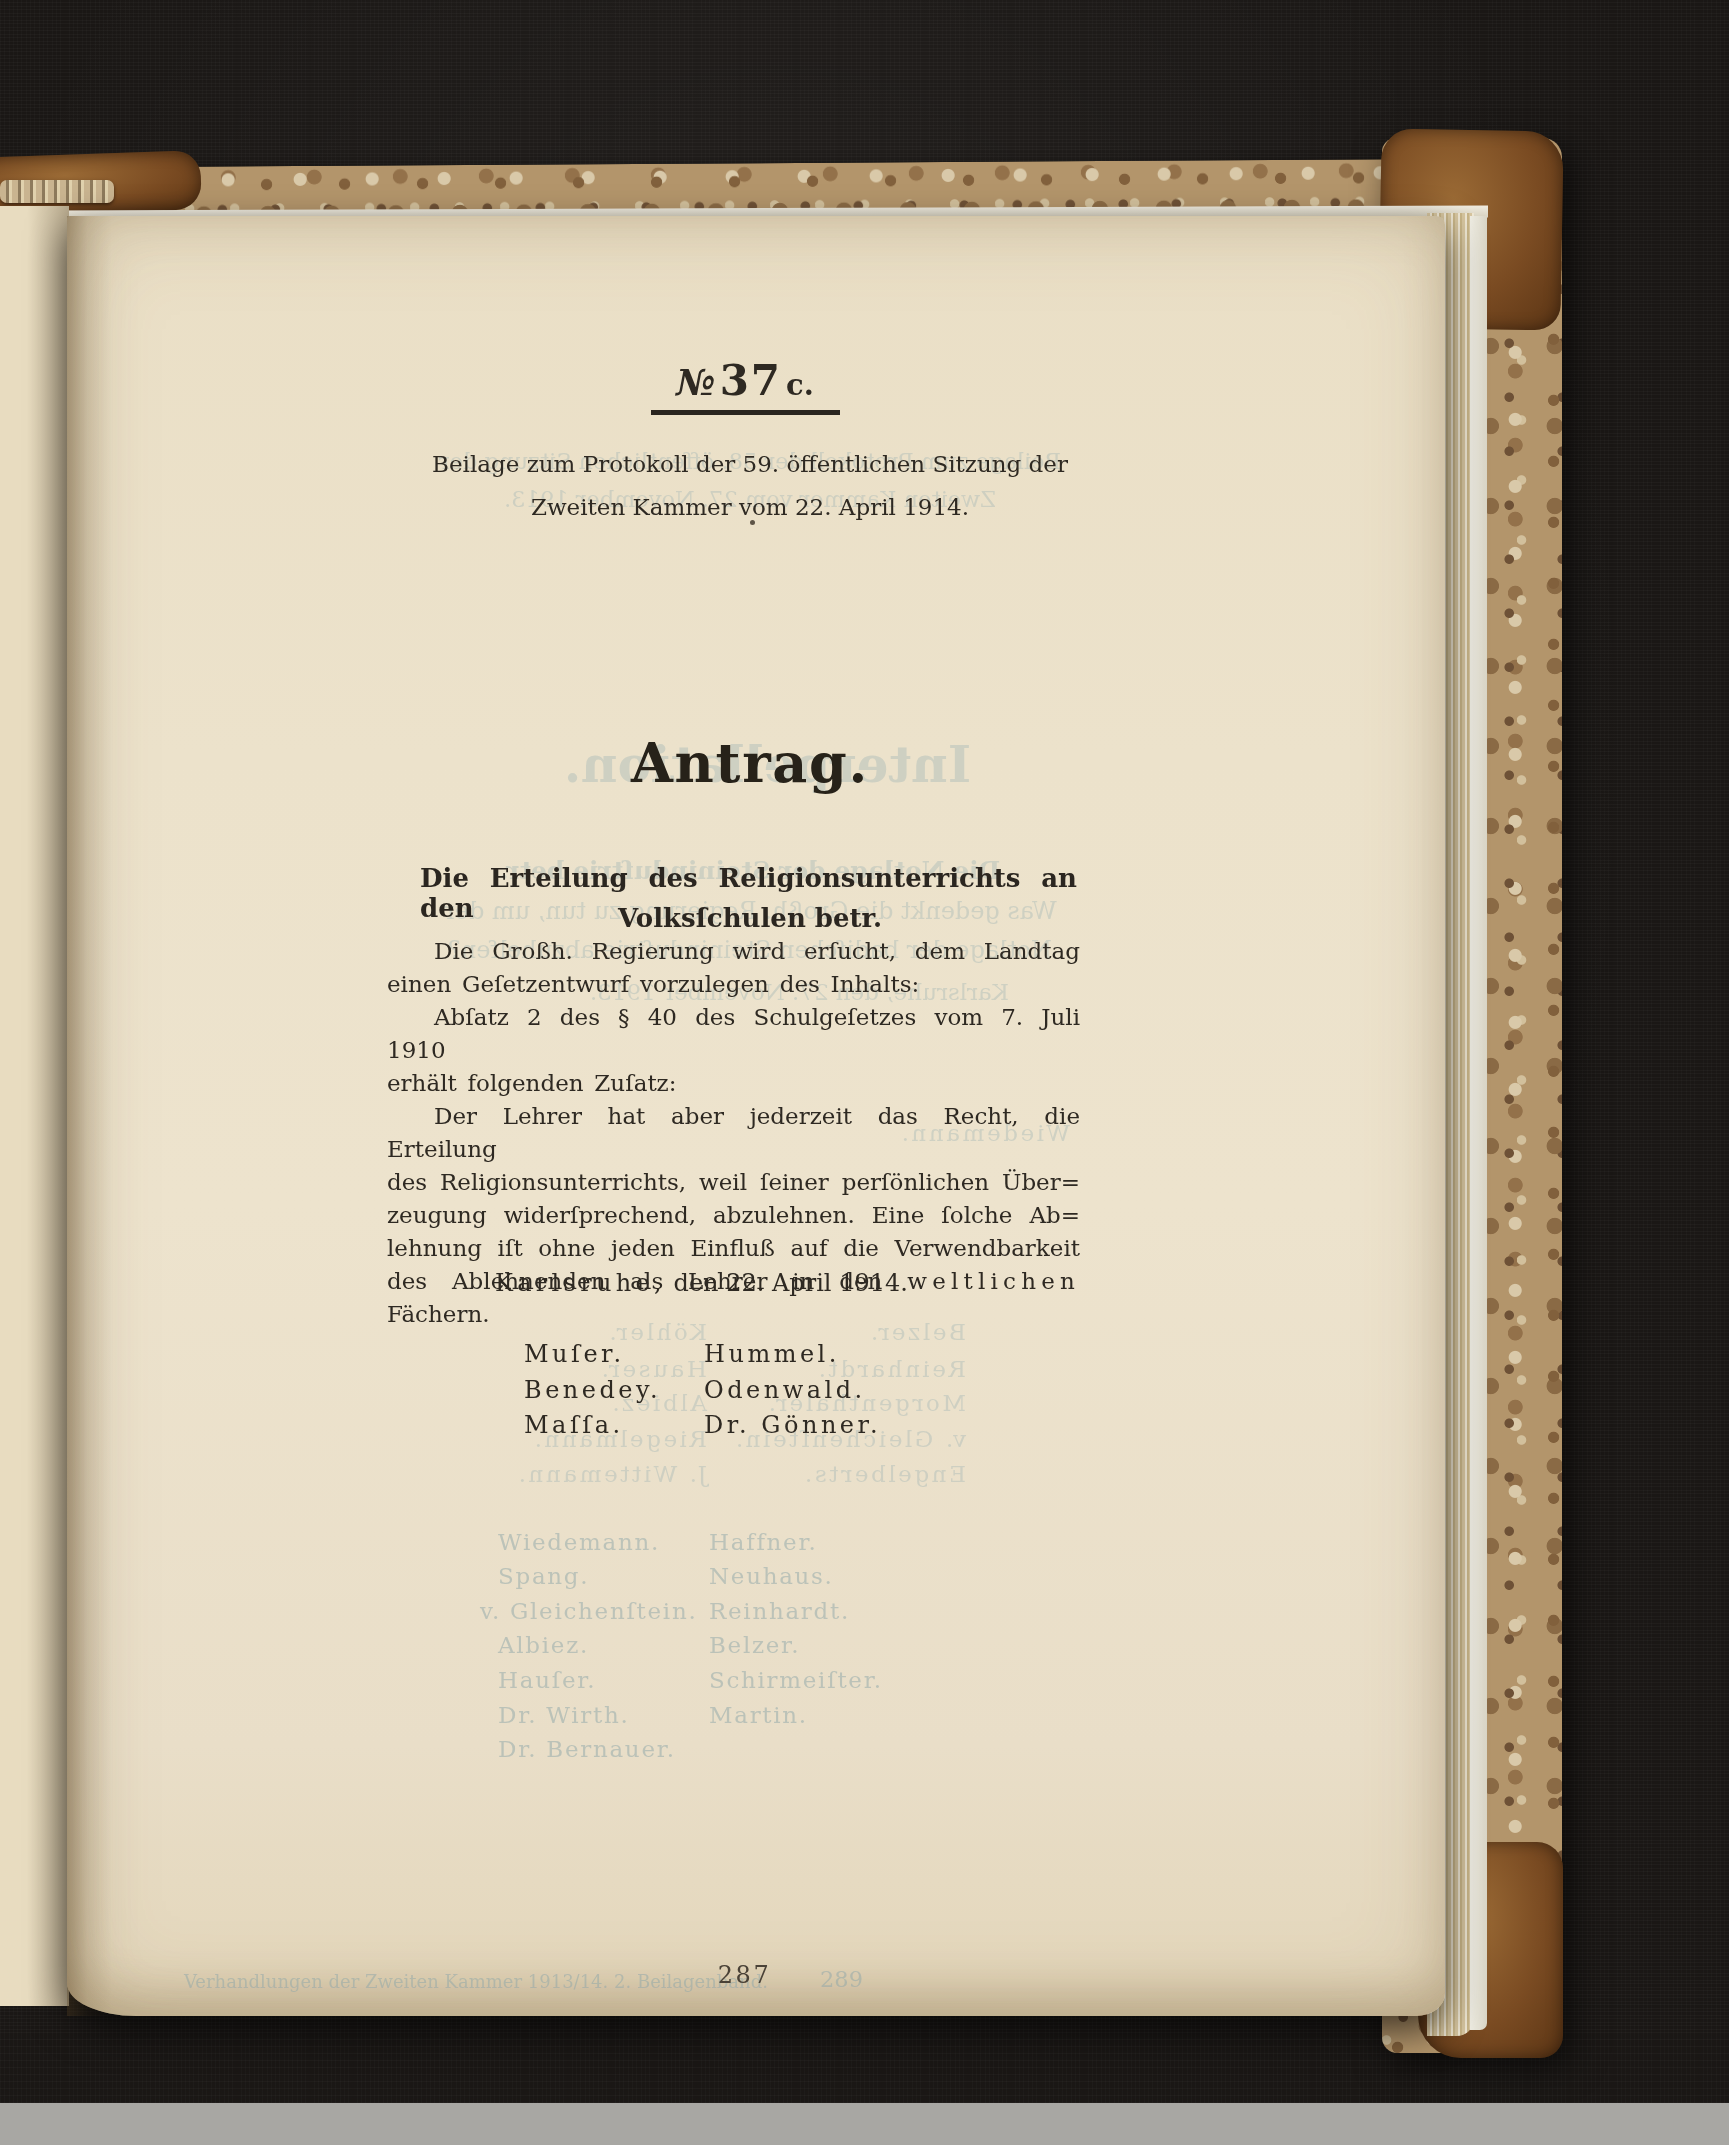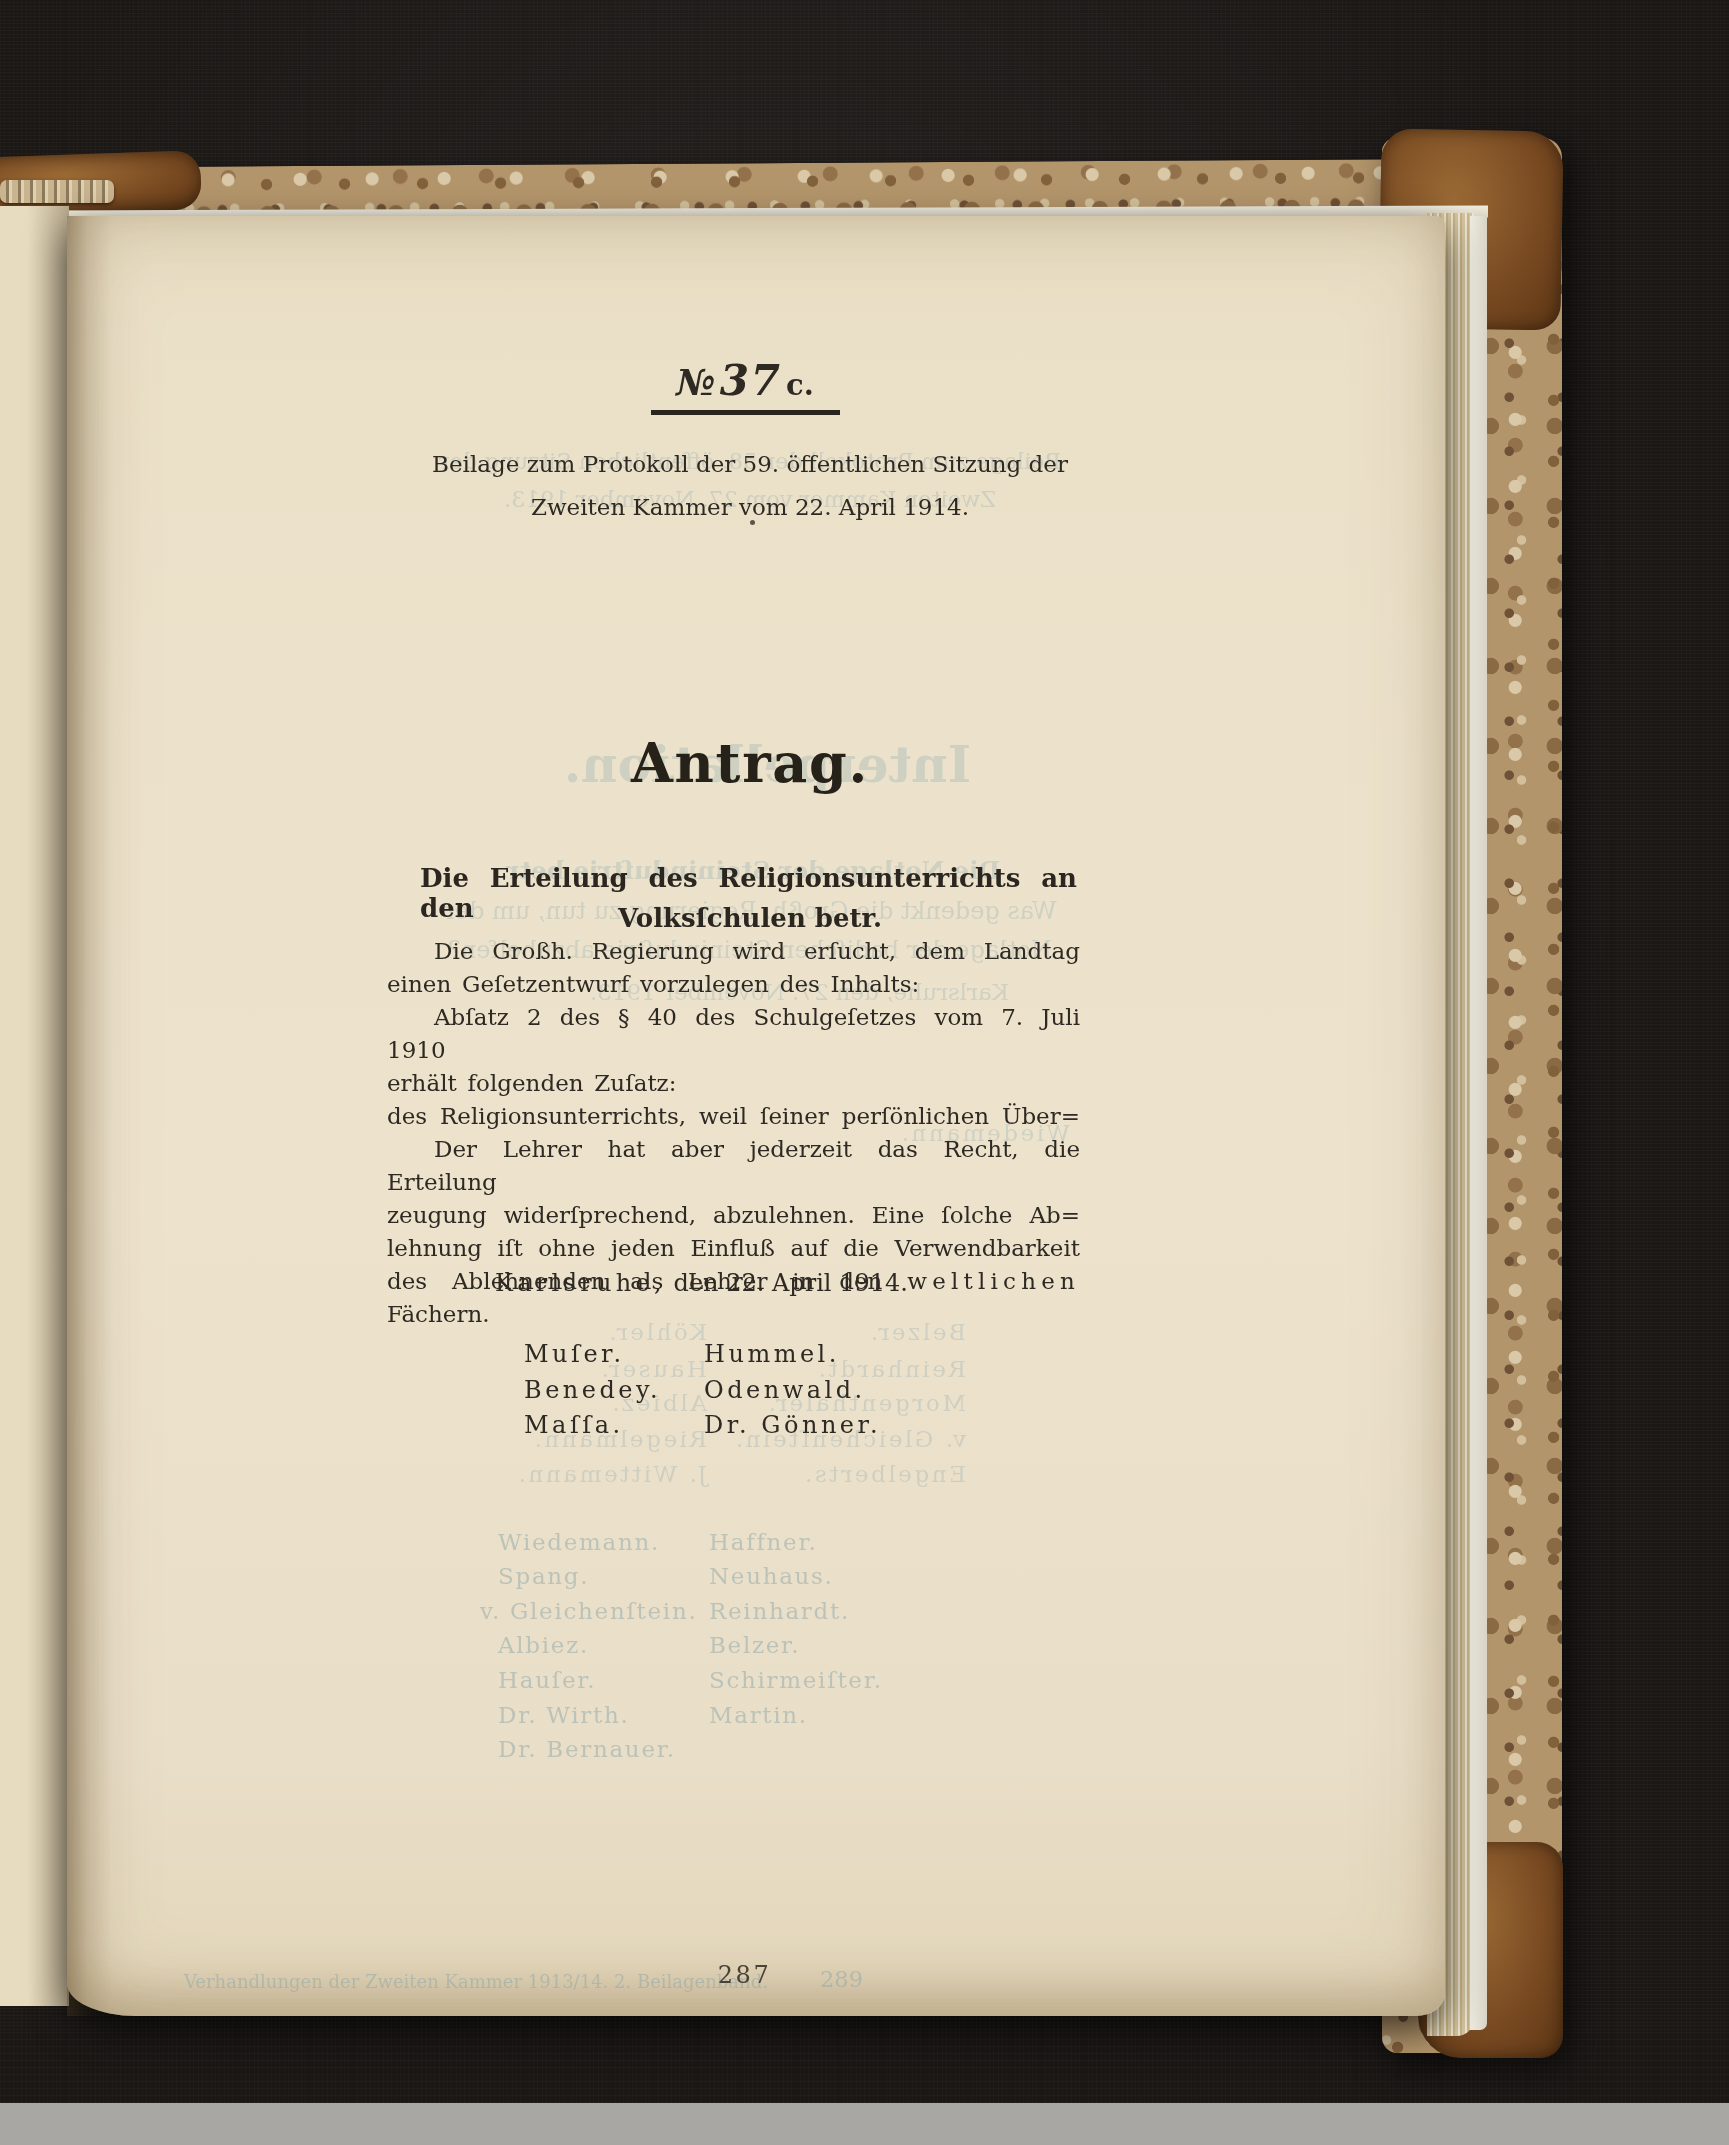--- a/index.html
+++ b/index.html
@@ -105,42 +105,42 @@
     <div class="abs ghost" style="left:642px;top:1451px;width:259px;font-size:23px;letter-spacing:1.7px;">Schirmeiſter.</div>
     <div class="abs ghost" style="left:431px;top:1486px;width:216px;font-size:23px;letter-spacing:1.7px;">Dr. Wirth.</div>
     <div class="abs ghost" style="left:642px;top:1486px;width:259px;font-size:23px;letter-spacing:1.7px;">Martin.</div>
     <div class="abs ghost" style="left:431px;top:1520px;width:242px;font-size:23px;letter-spacing:1.7px;">Dr. Bernauer.</div>
 
     <div class="abs ghost" style="left:117px;top:1755px;width:623px;font-size:18px;">Verhandlungen der Zweiten Kammer 1913/14.  2. Beilagenband.</div>
     <div class="abs ghost" style="left:692px;top:1750px;width:104px;font-size:22.5px;text-align:right;">289</div>
 
     <div class="abs ink center" style="left:505px;top:140px;width:346px;">
       <span style="font-size:36px;font-weight:bold;font-style:italic;">№</span>
-      <span style="font-size:42px;font-weight:bold;letter-spacing:1.7px;font-style:italic;">37</span>
+      <span style="font-size:42px;font-weight:bold;letter-spacing:1.7px;">37</span>
       <span style="font-size:29px;font-weight:bold;">c.</span>
       <div style="width:189px;height:5.2px;background:#2a251f;margin:5.2px auto 0;"></div>
     </div>
 
     <div class="abs ink center" style="left:294px;top:235px;width:778px;font-size:23px;">Beilage zum Protokoll der 59. öffentlichen Sitzung der</div>
     <div class="abs ink center" style="left:294px;top:278px;width:778px;font-size:23px;">Zweiten Kammer vom 22. April 1914.</div>
 
     <div class="abs" style="left:683px;top:304px;width:5.2px;height:5.2px;border-radius:50%;background:#453c30;opacity:.85;"></div>
 
     <div class="abs ink center" style="left:294px;top:515px;width:778px;font-size:54px;font-weight:bold;letter-spacing:1.7px;color:#272219;">Antrag.</div>
 
     <div class="abs ink jfull" style="left:353px;top:647px;width:657px;font-size:26px;font-weight:bold;color:#2b2620;">Die Erteilung des Religionsunterrichts an den</div>
     <div class="abs ink center" style="left:294px;top:687px;width:778px;font-size:26px;font-weight:bold;color:#2b2620;">Volksſchulen betr.</div>
 
     <div class="abs body-lines" style="left:320px;top:719px;width:693px;">
       <div class="jfull ind">Die Großh. Regierung wird erſucht, dem Landtag</div>
       <div class="jleft">einen Geſetzentwurf vorzulegen des Inhalts:</div>
       <div class="jfull ind">Abſatz 2 des § 40 des Schulgeſetzes vom 7. Juli 1910</div>
       <div class="jleft">erhält folgenden Zuſatz:</div>
+      <div class="jfull ind">Der Lehrer hat aber jederzeit das Recht, die Erteilung</div>
       <div class="jfull">des Religionsunterrichts, weil ſeiner perſönlichen Über=</div>
-      <div class="jfull ind">Der Lehrer hat aber jederzeit das Recht, die Erteilung</div>
       <div class="jfull">zeugung widerſprechend, abzulehnen.  Eine ſolche Ab=</div>
       <div class="jfull">lehnung iſt ohne jeden Einfluß auf die Verwendbarkeit</div>
       <div class="jfull">
         <span>des Ablehnenden als Lehrer in den </span><span style="letter-spacing:5.2px;margin-top:39px;">weltlichen</span><span> Fächern.</span>
       </div>
     </div>
 
     <div class="abs ink" style="left:428px;top:1053px;font-size:24px;">
       <span style="letter-spacing:4.3px;">Karlsruhe,</span><span> den 22. April 1914.</span>
     </div>

